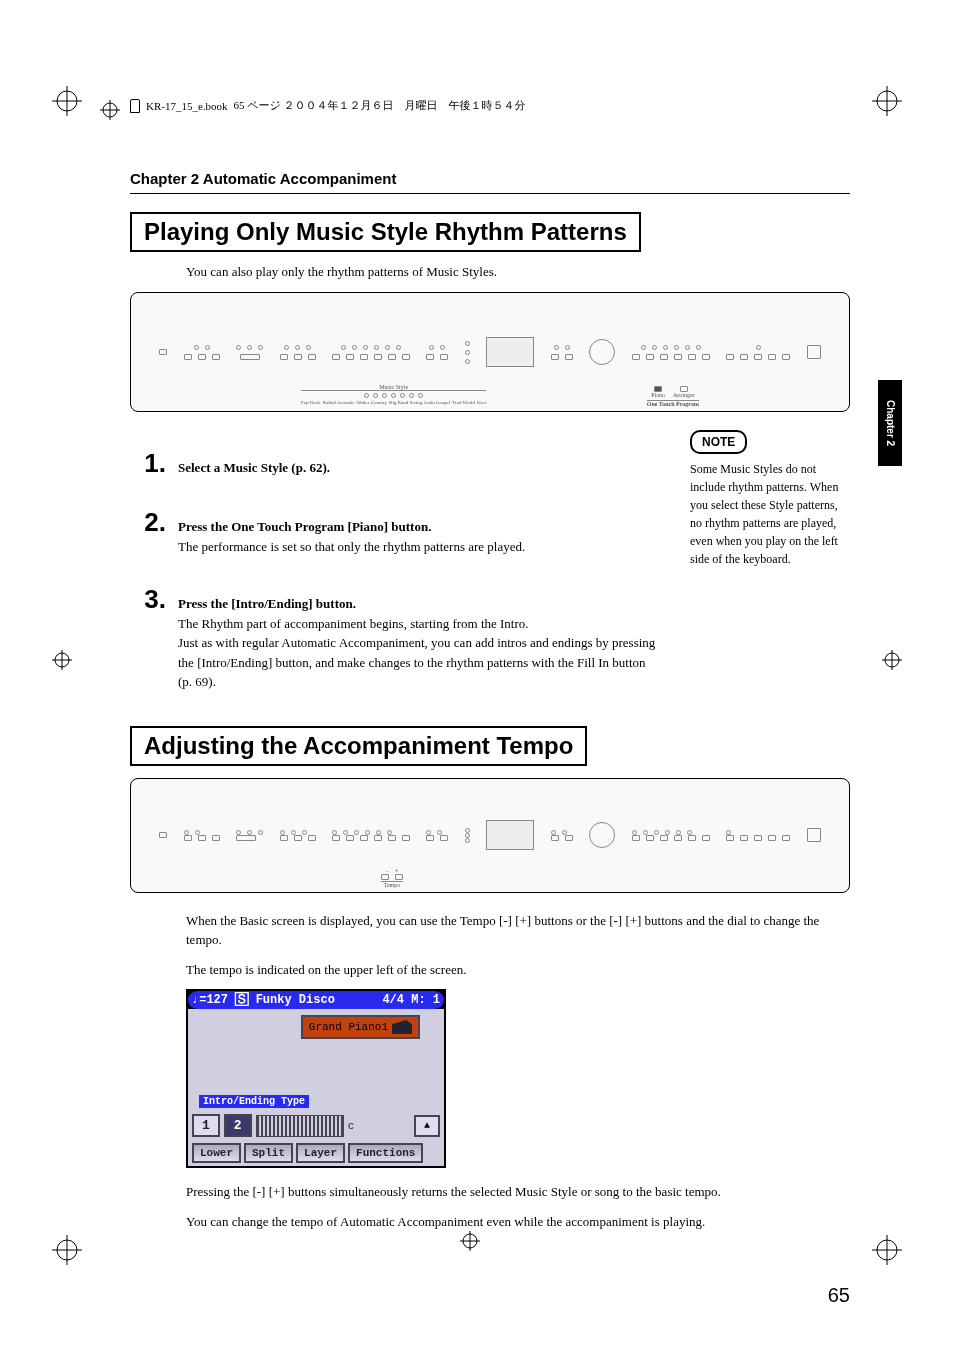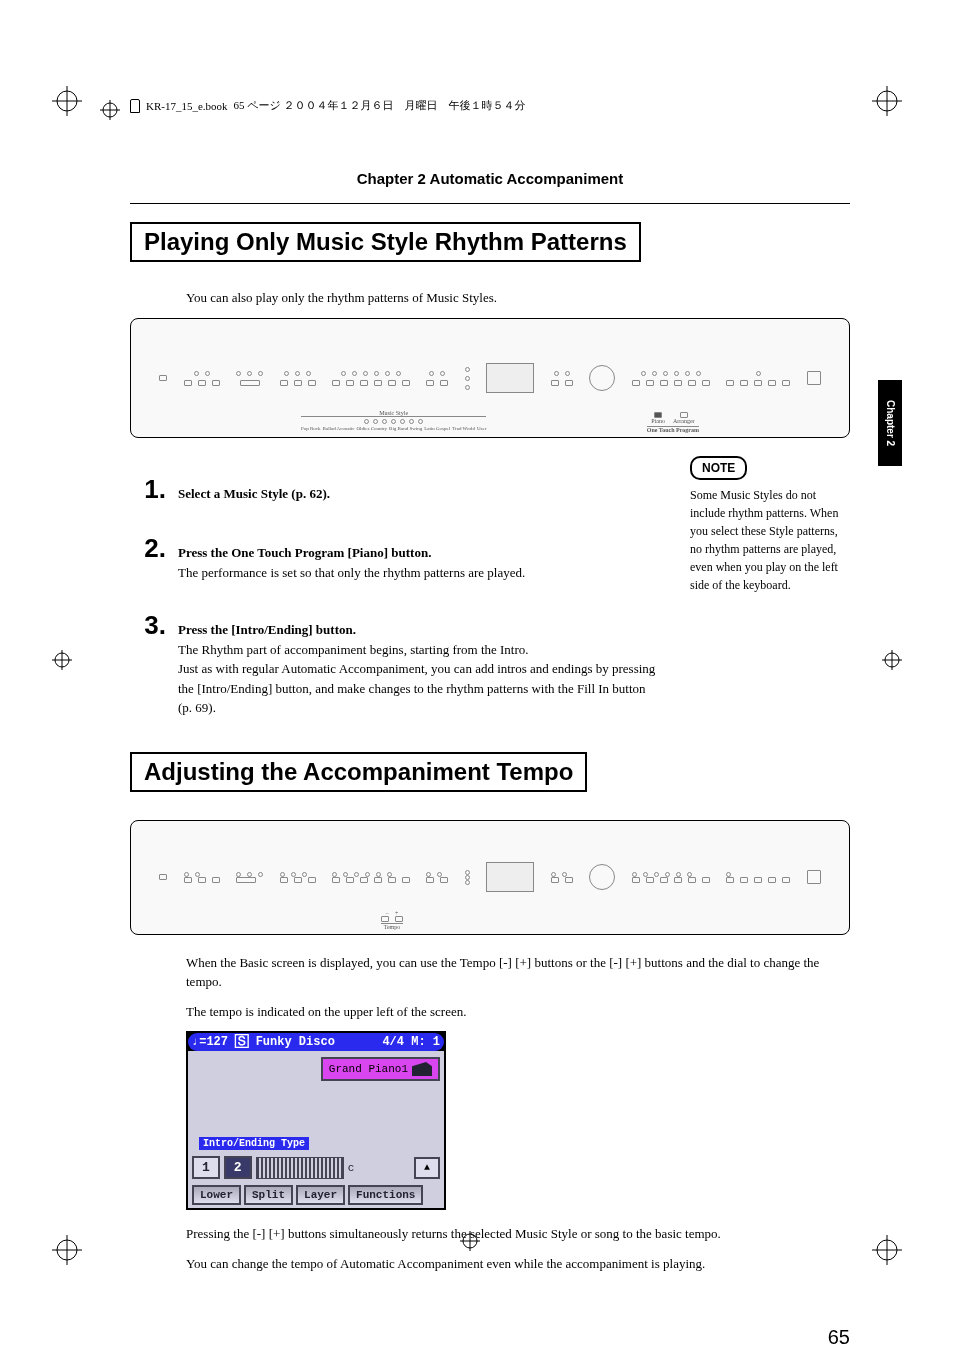--- a/index.html
+++ b/index.html
@@ -49,32 +49,32 @@
     position: absolute;
     top: 170px;
     left: 130px;
     width: 720px;
   }
 
   .chapter-title {
     font-family: Arial, Helvetica, sans-serif;
     font-weight: bold;
     font-size: 15px;
-    text-align: center;
-    margin-bottom: 16px;
+    text-align: left;
+    margin-bottom: 6px;
   }
   .hr-top { border: none; border-top: 1px solid #000; margin-bottom: 18px; }
   .section-title-box {
     border: 2px solid #000;
     display: inline-block;
     padding: 4px 12px;
     font-family: Arial, Helvetica, sans-serif;
     font-weight: bold;
     font-size: 24px;
-    margin-bottom: 28px;
+    margin-bottom: 12px;
   }
 
   .intro-text {
     font-size: 13px;
     margin-left: 56px;
     margin-bottom: 12px;
   }
 
   .panel-fig {
     border: 1px solid #000;
@@ -181,24 +181,24 @@
     font-weight: bold;
     border-radius: 9px;
   }
   .lcd-mid {
     background: #cfcfdf;
     height: 80px;
     position: relative;
   }
   .lcd-instrument-box {
     position: absolute;
-    right: 4px;
+    right: 24px;
     top: 6px;
     border: 2px solid #445;
-    background: #d946ef;
+    background: #c2410c;
     font-size: 11px;
     padding: 3px 6px;
     display: flex;
     align-items: center;
     gap: 4px;
   }
   .piano-icon {
     width: 20px; height: 14px; background: #223;
     clip-path: polygon(0 30%, 70% 0, 100% 30%, 100% 100%, 0 100%);
   }

